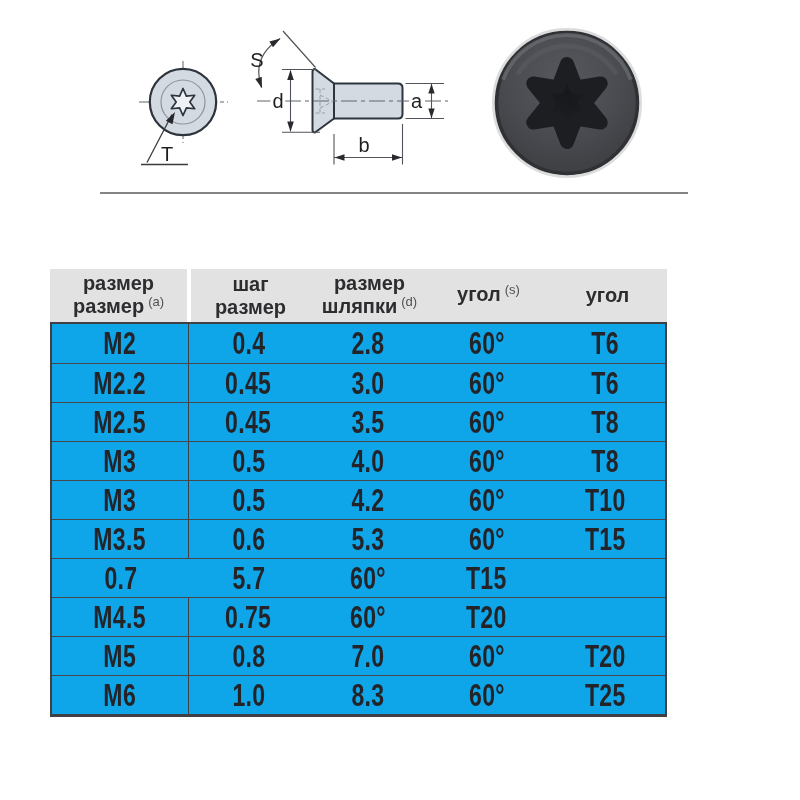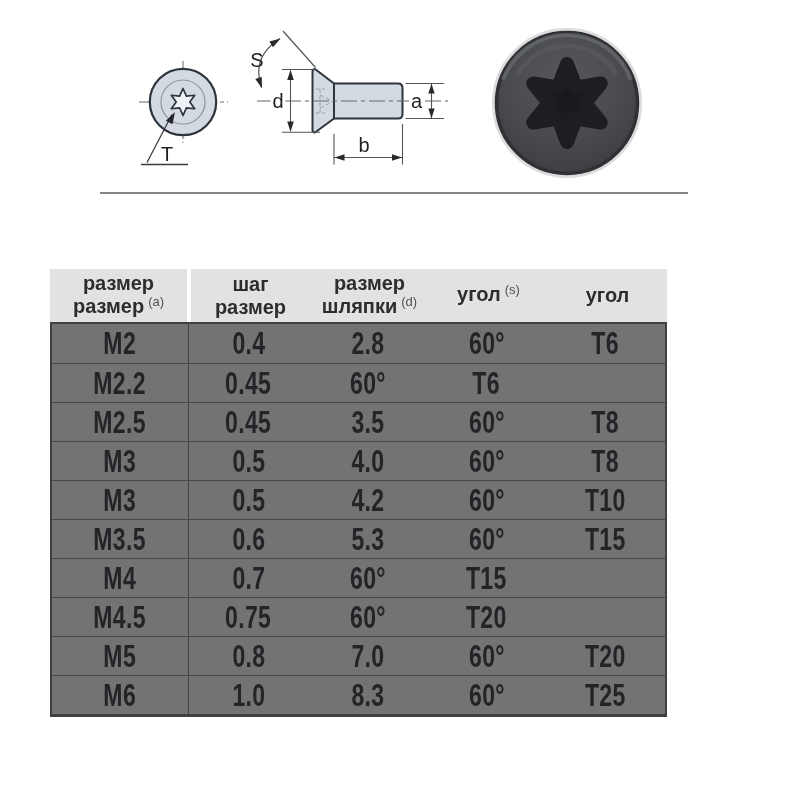--- a/index.html
+++ b/index.html
@@ -8,21 +8,21 @@
   .drawing-svg{position:absolute;left:0;top:0;}
 
   
   .spec-table{position:absolute;left:50px;top:269px;width:617px;}
   .thead{display:grid;grid-template-columns:141px repeat(4,1fr);height:53px;}
   .hcell{background:#e2e2e2;display:flex;flex-direction:column;align-items:center;
          justify-content:center;box-sizing:border-box;}
   .hcell.first{border-right:4px solid #ffffff;}
   .hline{font-weight:700;font-size:20px;line-height:23px;color:#2d2d30;white-space:nowrap;}
   .hnote{font-weight:400;font-size:13px;color:#505054;position:relative;top:-7px;margin-left:4px;}
-  .tbody{border:2px solid #3f3f44;border-bottom-width:3px;box-sizing:border-box;background:#737373;}
+  .tbody{border:2px solid #3f3f44;border-bottom-width:3px;box-sizing:border-box;background:#0ea5e9;}
   .trow{display:grid;grid-template-columns:137px repeat(4,1fr);height:39px;box-sizing:border-box;}
   .trow + .trow{border-top:1.4px solid #47474b;}
   .tcell{display:flex;align-items:center;justify-content:center;box-sizing:border-box;overflow:visible;}
   .tcell.first{border-right:1.5px solid #3f3f44;}
   .cnum{display:inline-block;transform:scaleX(0.72);font-weight:700;font-size:32px;
         color:#242428;letter-spacing:0.5px;white-space:nowrap;}
 
   
   .dimlabel{font-family:"Liberation Sans",sans-serif;font-size:20px;fill:#1f1f23;}
   .halo{paint-order:stroke;stroke:#ffffff;stroke-width:6px;}
@@ -167,20 +167,23 @@
           </div>
     </div>
         <div class="trow">
       <div class="tcell first">
             <span class="cnum">M2.2</span>
           </div>
       <div class="tcell">
             <span class="cnum">0.45</span>
           </div>
       <div class="tcell">
+            <span class="cnum">3.0</span>
+          </div>
+      <div class="tcell">
             <span class="cnum">60°</span>
           </div>
       <div class="tcell">
             <span class="cnum">T6</span>
           </div>
     </div>
         <div class="trow">
       <div class="tcell first">
             <span class="cnum">M2.5</span>
           </div>
@@ -242,27 +245,27 @@
             <span class="cnum">5.3</span>
           </div>
       <div class="tcell">
             <span class="cnum">60°</span>
           </div>
       <div class="tcell">
             <span class="cnum">T15</span>
           </div>
     </div>
         <div class="trow">
-      <div class="tcell first">
-            <span class="cnum">M4</span>
-          </div>
       <div class="tcell">
             <span class="cnum">0.7</span>
           </div>
       <div class="tcell">
+            <span class="cnum">5.7</span>
+          </div>
+      <div class="tcell">
             <span class="cnum">60°</span>
           </div>
       <div class="tcell">
             <span class="cnum">T15</span>
           </div>
     </div>
         <div class="trow">
       <div class="tcell first">
             <span class="cnum">M4.5</span>
           </div>

